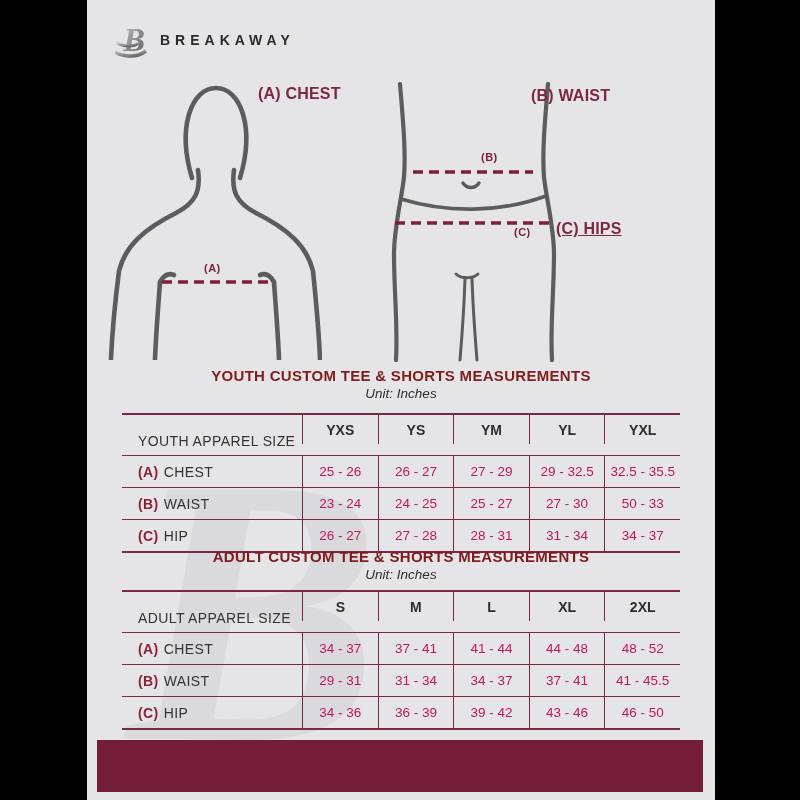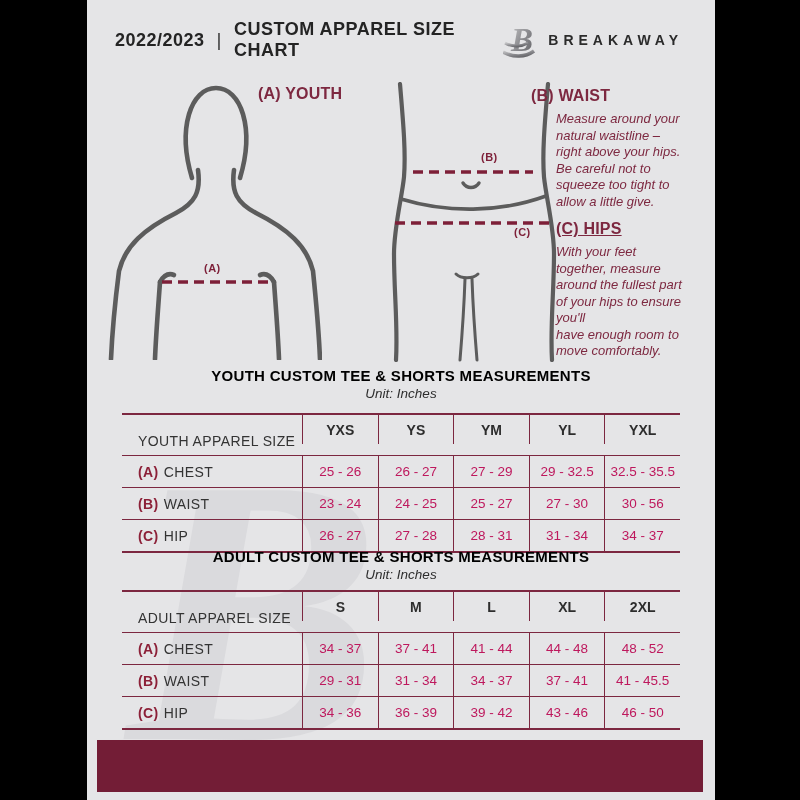--- a/index.html
+++ b/index.html
@@ -29,21 +29,21 @@
 
   
   .guide-heading{position:absolute;z-index:2;font-weight:bold;font-size:16px;color:var(--maroon-text);letter-spacing:.2px;}
   .guide-body{position:absolute;z-index:2;font-style:italic;font-size:13px;line-height:16.5px;
     color:var(--maroon-text);white-space:pre-line;}
   .fig{position:absolute;z-index:1;}
   .marker{position:absolute;z-index:2;font-weight:bold;font-size:11px;color:var(--dash);letter-spacing:.5px;}
 
   
   .tbl-title{position:absolute;z-index:2;left:0;width:628px;text-align:center;font-weight:bold;
-    font-size:15px;letter-spacing:.3px;color:#000000;}
+    font-size:15px;letter-spacing:.3px;color:#7f1d1d;}
   .tbl-unit{position:absolute;z-index:2;left:0;width:628px;text-align:center;font-style:italic;
     font-size:13.5px;color:#2e2e2e;}
 
   
   .size-table{position:absolute;z-index:2;left:35px;width:558px;
     border-top:2px solid var(--line);border-bottom:2px solid var(--line);}
   .tr{display:grid;grid-template-columns:180px repeat(5,1fr);}
   .tr:not(:first-child){border-top:1.4px solid var(--line);}
   .td{display:flex;align-items:center;justify-content:center;height:31px;
     font-size:13.5px;color:#be185d;}
@@ -62,25 +62,20 @@
 <body>
 
 <div class="stage">
   <div class="page">
 
     <div class="watermark">
       <span>B</span>
     </div>
 
     <div class="header">
-      <div class="header-title">
-        <span>2022/2023</span>
-        <span class="header-sep">|</span>
-        <span>CUSTOM APPAREL SIZE CHART</span>
-      </div>
       <div class="brand">
         <svg width="34" height="40" viewBox="0 0 34 40">
           <defs>
             <linearGradient id="lg" x1="0" y1="0" x2="1" y2="1">
               <stop offset="0" stop-color="#c9c9cb"></stop>
               <stop offset="0.5" stop-color="#8d8d91"></stop>
               <stop offset="1" stop-color="#5e5e62"></stop>
             </linearGradient>
           </defs>
           <text x="8" y="31" font-family="Liberation Serif, serif" font-style="italic" font-weight="bold" font-size="33" fill="url(#lg)">B</text>
@@ -115,38 +110,25 @@
         <path d="M85,197 C86,226 88,254 90,278" stroke-width="3"></path>
       </g>
       <line x1="26" y1="90" x2="146" y2="90" stroke="#7d1f38" stroke-width="3.4" stroke-dasharray="10 6"></line>
       <line x1="8" y1="141" x2="164" y2="141" stroke="#7d1f38" stroke-width="3.4" stroke-dasharray="10 6"></line>
     </svg>
 
     <span class="marker" style="left:117px;top:262px;">(A)</span>
     <span class="marker" style="left:394px;top:151px;">(B)</span>
     <span class="marker" style="left:427px;top:226px;">(C)</span>
 
-    <div class="guide-heading" style="left:171px;top:85px;">(A) YOUTH</div>
+    <div class="guide-heading" style="left:171px;top:85px;">(A) CHEST</div>
 
     <div class="guide-heading" style="left:444px;top:87px;">(B) WAIST</div>
-    <div class="guide-body" style="left:469px;top:111px;width:158px;">Measure around your
-natural waistline –
-right above your hips.
-Be careful not to
-squeeze too tight to
-allow a little give.</div>
 
     <div class="guide-heading" style="left:469px;top:220px;text-decoration:underline;">(C) HIPS</div>
-    <div class="guide-body" style="left:469px;top:244px;width:158px;">With your feet
-together, measure
-around the fullest part
-of your hips to ensure
-you'll
-have enough room to
-move comfortably.</div>
 
     <div class="tbl-title" style="top:367px;">YOUTH CUSTOM TEE &amp; SHORTS MEASUREMENTS</div>
     <div class="tbl-unit" style="top:386px;">Unit: Inches</div>
 
     <div class="size-table" style="top:413px;">
       <div class="tr thead">
         <div class="td lbl th-label">YOUTH APPAREL SIZE</div>
         <div class="td th">YXS</div>
         <div class="td th">YS</div>
         <div class="td th">YM</div>
@@ -166,21 +148,21 @@
       </div>
       <div class="tr">
         <div class="td lbl">
           <span class="prefix">(B)</span>
           <span>WAIST</span>
         </div>
         <div class="td">23 - 24</div>
         <div class="td">24 - 25</div>
         <div class="td">25 - 27</div>
         <div class="td">27 - 30</div>
-        <div class="td">30 - 56</div>
+        <div class="td">50 - 33</div>
       </div>
       <div class="tr">
         <div class="td lbl">
           <span class="prefix">(C)</span>
           <span>HIP</span>
         </div>
         <div class="td">26 - 27</div>
         <div class="td">27 - 28</div>
         <div class="td">28 - 31</div>
         <div class="td">31 - 34</div>

